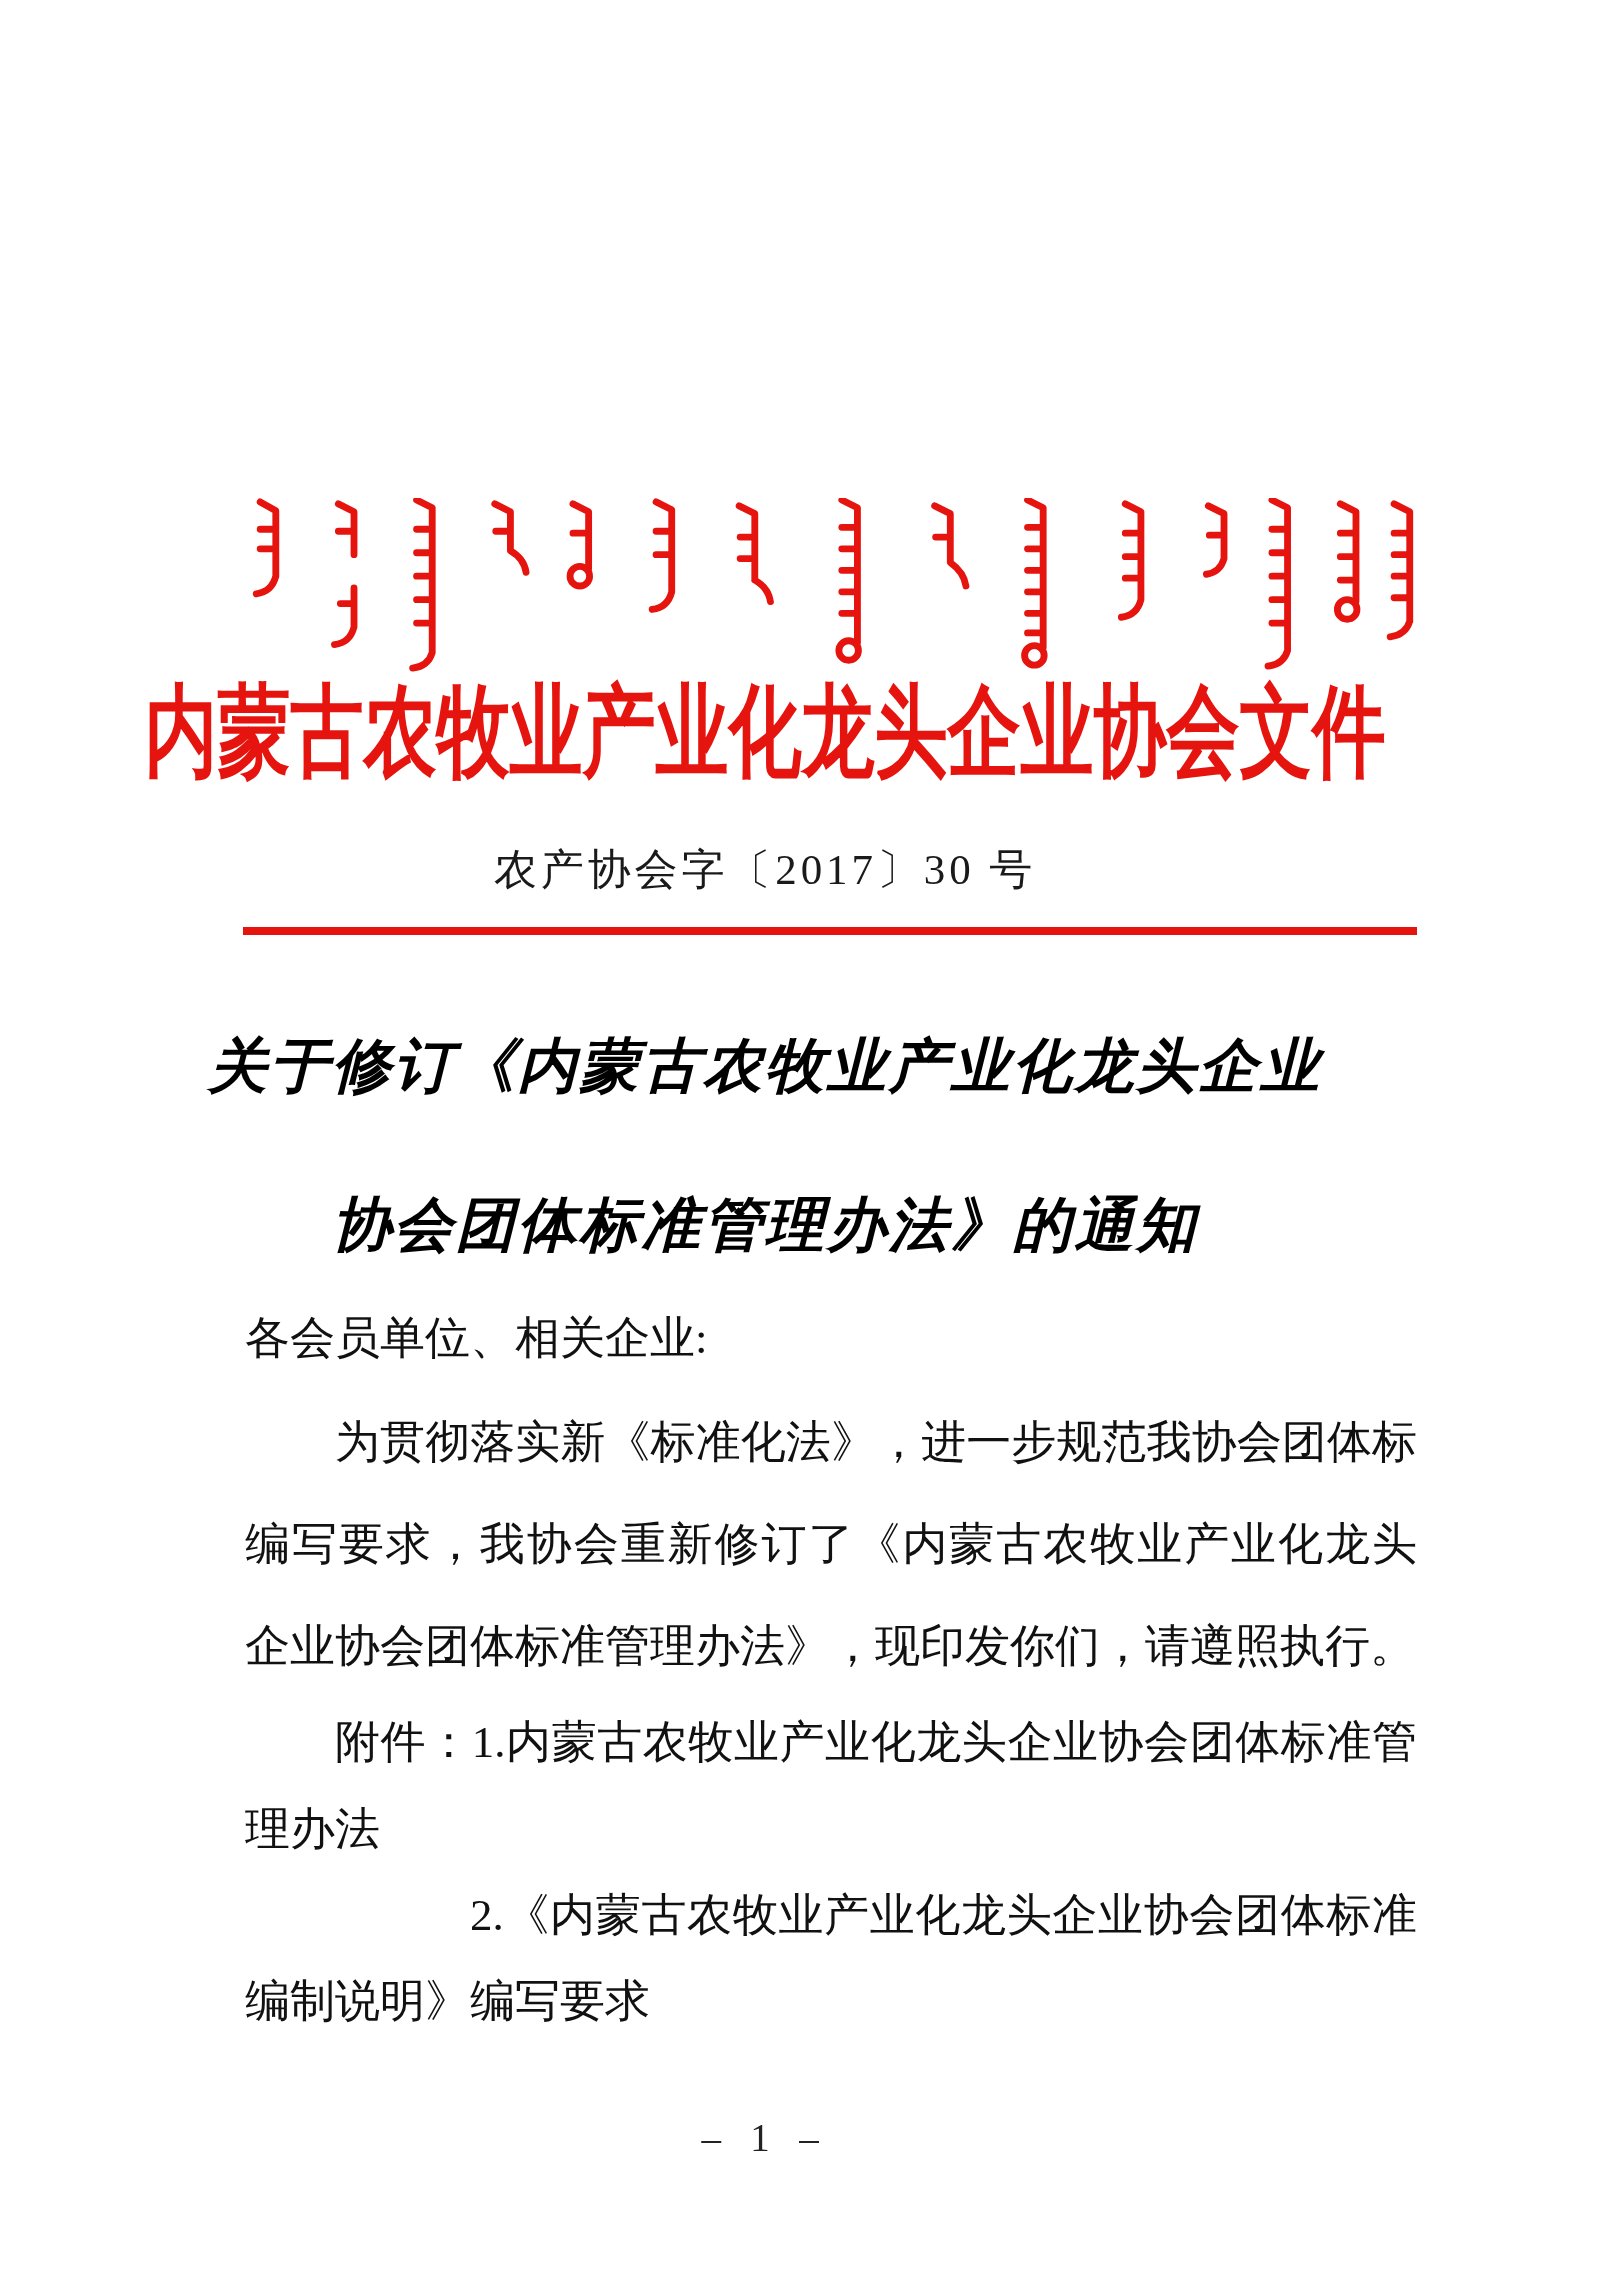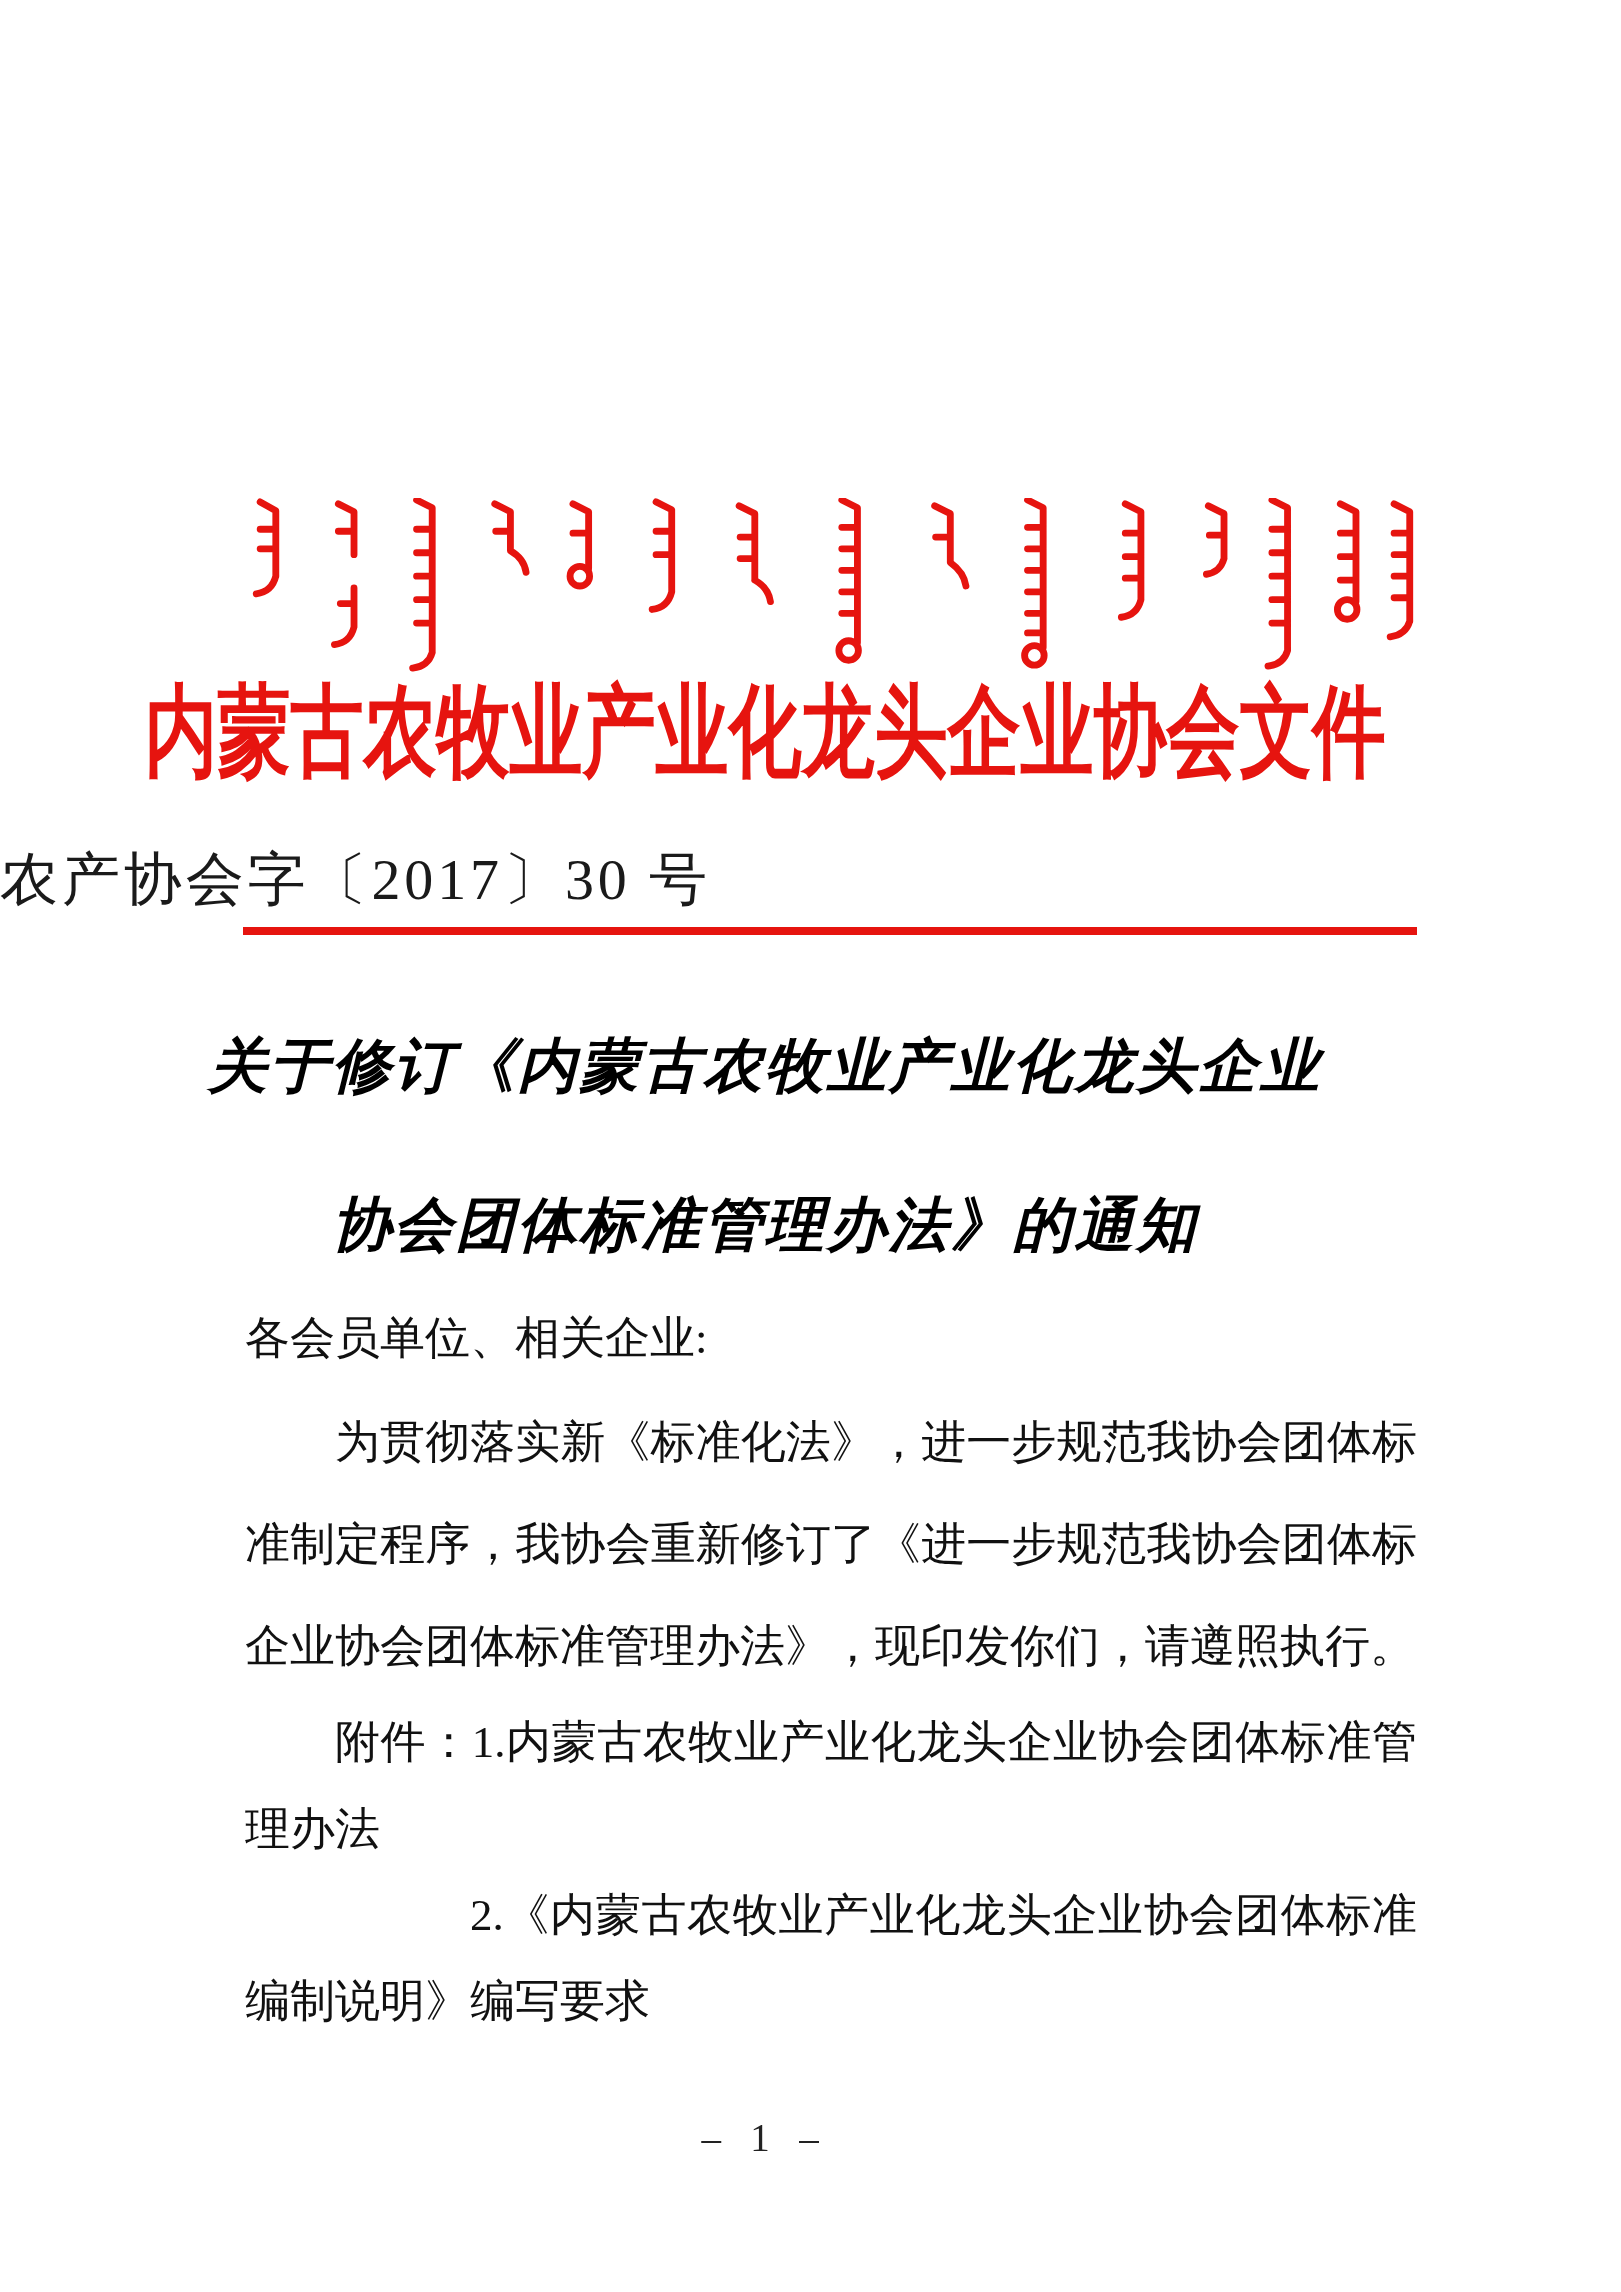--- a/index.html
+++ b/index.html
@@ -37,22 +37,23 @@
     transform: scaleY(1.38);
     transform-origin: top center;
     letter-spacing: 0px;
   }
 
   .doc-number {
     position: absolute;
     left: 0;
     top: 841px;
     width: 100%;
+    text-align: center;
     color: #1a1a1a;
-    font-size: 58px;
+    font-size: 43px;
     letter-spacing: 3.9px;
   }
 
   .red-rule {
     position: absolute;
     left: 243px;
     top: 927px;
     width: 1174px;
     height: 7.8px;
     background: #e6140f;
@@ -147,21 +148,21 @@
   <div class="doc-number">农产协会字〔2017〕30 号</div>
 
   <div class="red-rule"></div>
 
   <h1 class="notice-title l1">关于修订《内蒙古农牧业产业化龙头企业</h1>
   <h1 class="notice-title l2">协会团体标准管理办法》的通知</h1>
 
   <p class="bl t-salutation">各会员单位、相关企业:</p>
 
   <p class="bl stretch ind2 t-p1">为贯彻落实新《标准化法》，进一步规范我协会团体标</p>
-  <p class="bl stretch t-p2">准制定程序，我协会重新修订了《进一步规范我协会团体标</p>
+  <p class="bl stretch t-p2">编写要求，我协会重新修订了《内蒙古农牧业产业化龙头</p>
   <p class="bl t-p3">企业协会团体标准管理办法》，现印发你们，请遵照执行。</p>
 
   <p class="bl stretch ind2 t-a1">附件：1.内蒙古农牧业产业化龙头企业协会团体标准管</p>
   <p class="bl t-a2">理办法</p>
   <p class="bl stretch ind-num t-a3">2.《内蒙古农牧业产业化龙头企业协会团体标准</p>
   <p class="bl t-a4">编制说明》编写要求</p>
 
   <div class="page-number">– 1 –</div>
 </div>
 

